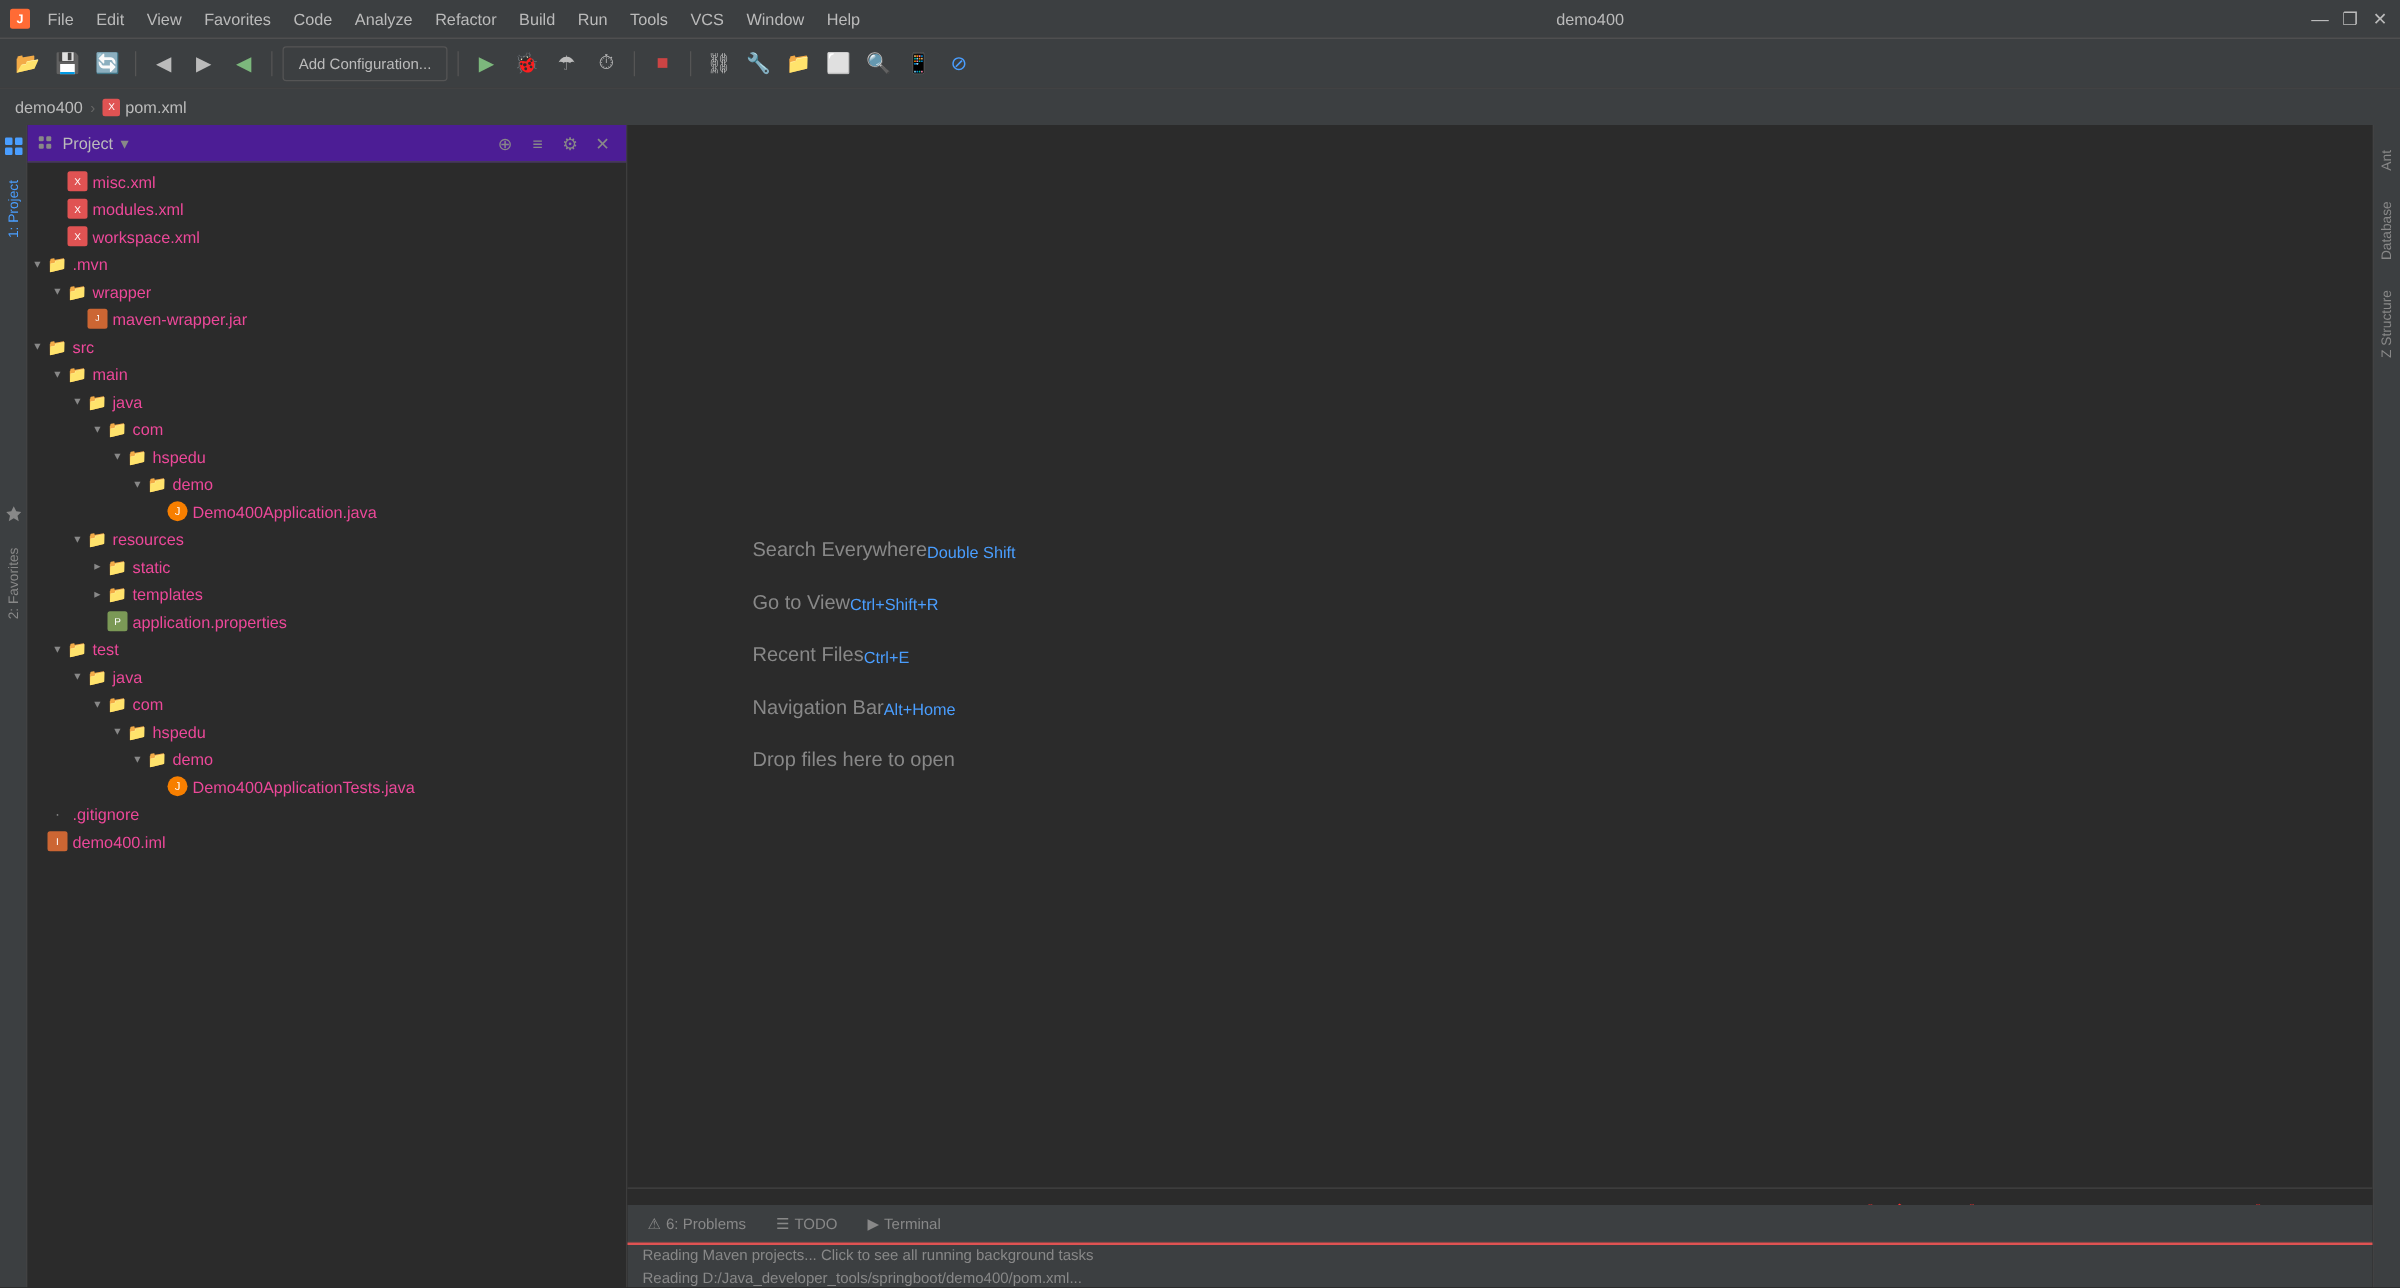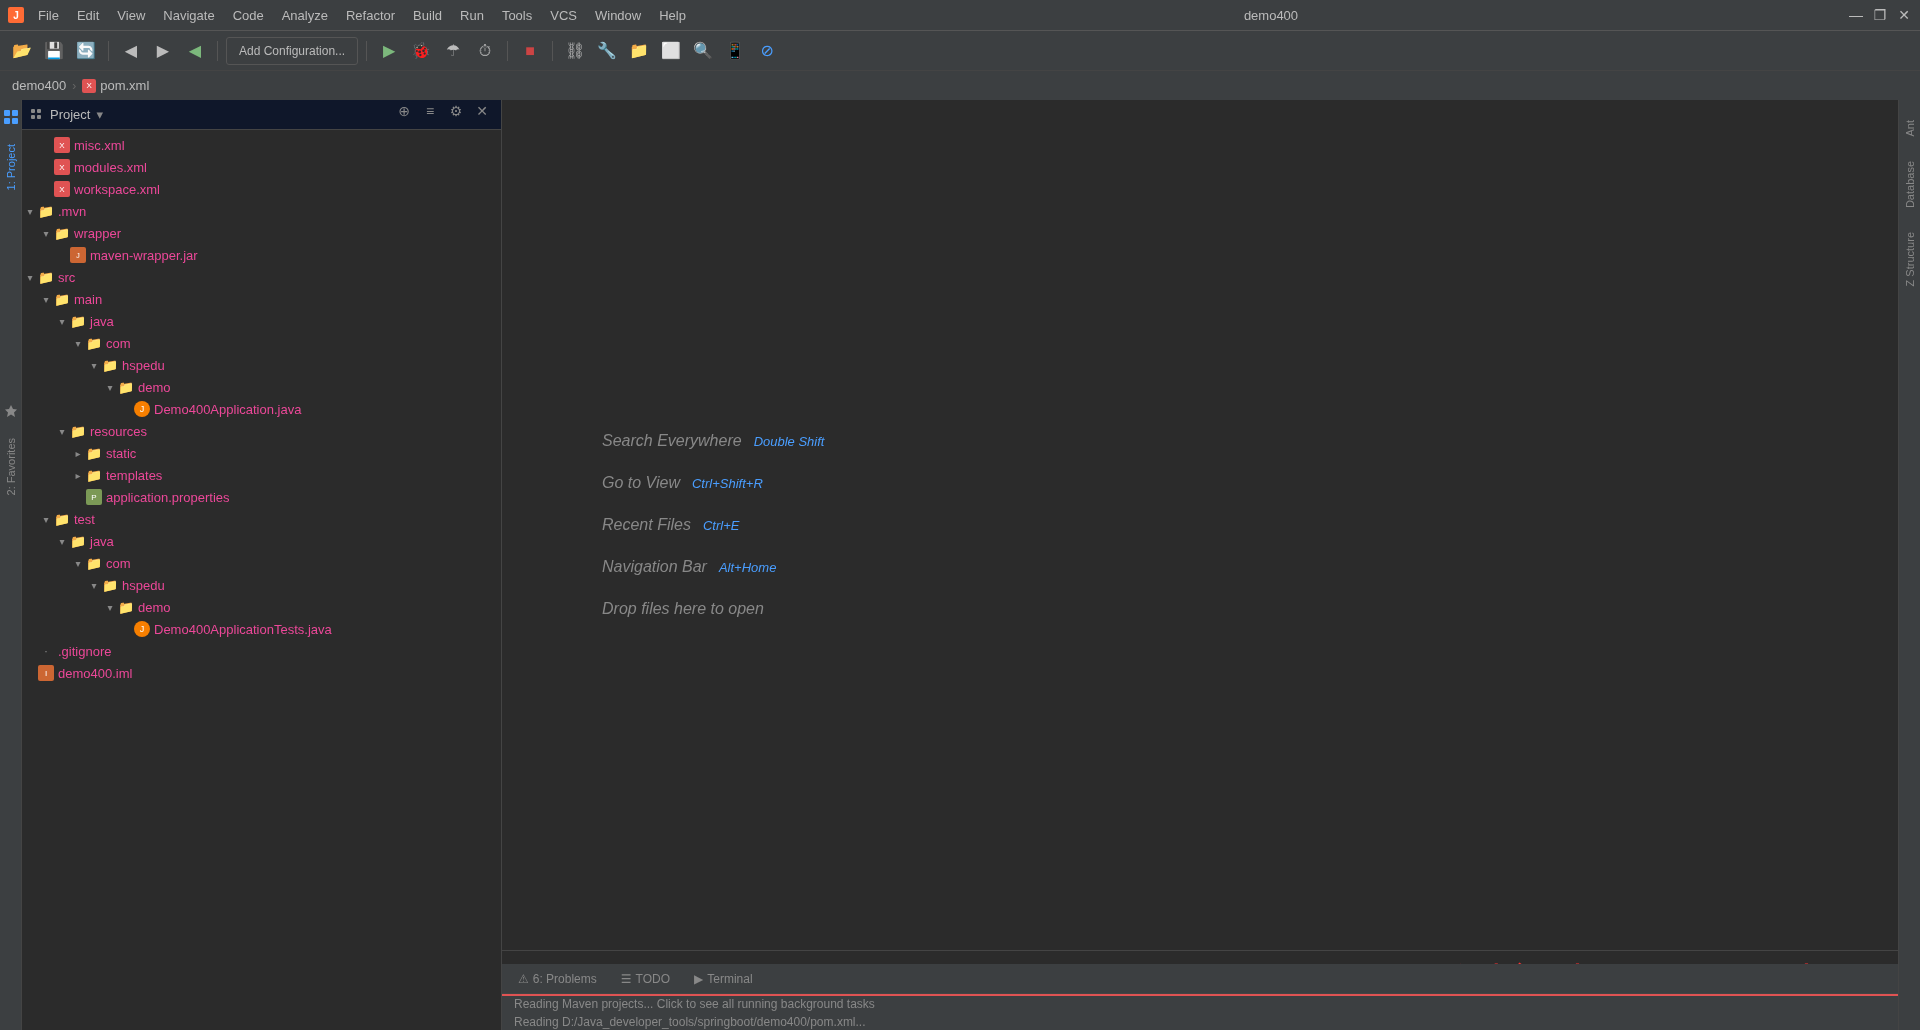--- a/index.html
+++ b/index.html
@@ -185,22 +185,23 @@
     .project-panel {
       width: 480px;
       background: #2b2b2b;
       border-right: 1px solid #444;
       display: flex;
       flex-direction: column;
       flex-shrink: 0;
     }
     .panel-header {
       height: 30px;
-      background: #0f172a;
-      display: flex;
+      background: #4c1d95;
+      display: flex;
+      align-items: center;
       padding: 0 8px;
       gap: 6px;
       border-bottom: 1px solid #444;
     }
     .panel-title {
       color: #bbbbbb;
       font-size: 13px;
       font-weight: 500;
       display: flex;
       align-items: center;
@@ -322,22 +323,20 @@
       flex-direction: column;
       align-items: flex-start;
       justify-content: center;
       padding-left: 100px;
       gap: 24px;
     }
 
     .shortcut-row {
       display: flex;
       align-items: center;
-      gap: 12px;
-      font-style: italic;
     }
     .shortcut-text {
       font-size: 16px;
       color: #888;
     }
     .shortcut-key {
       font-size: 13px;
       color: #4a9eff;
     }
 
@@ -412,21 +411,21 @@
 </head>
 <body>
 
 <div class="title-bar">
   <div class="title-bar-left">
     <div class="app-icon">J</div>
     <div class="menu-bar">
       <span class="menu-item">File</span>
       <span class="menu-item">Edit</span>
       <span class="menu-item">View</span>
-      <span class="menu-item">Navigate</span>
+      <span class="menu-item">Favorites</span>
       <span class="menu-item">Code</span>
       <span class="menu-item">Analyze</span>
       <span class="menu-item">Refactor</span>
       <span class="menu-item">Build</span>
       <span class="menu-item">Run</span>
       <span class="menu-item">Tools</span>
       <span class="menu-item">VCS</span>
       <span class="menu-item">Window</span>
       <span class="menu-item">Help</span>
     </div>

